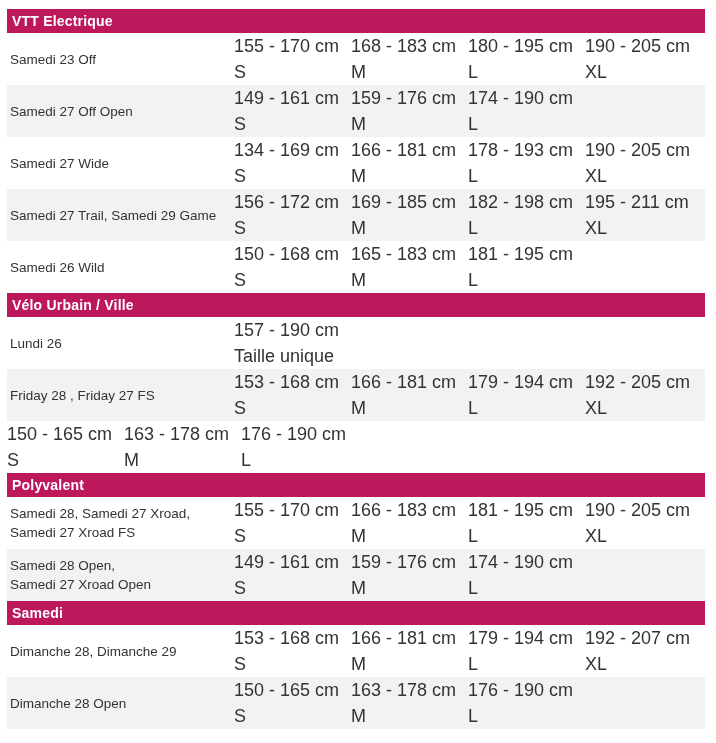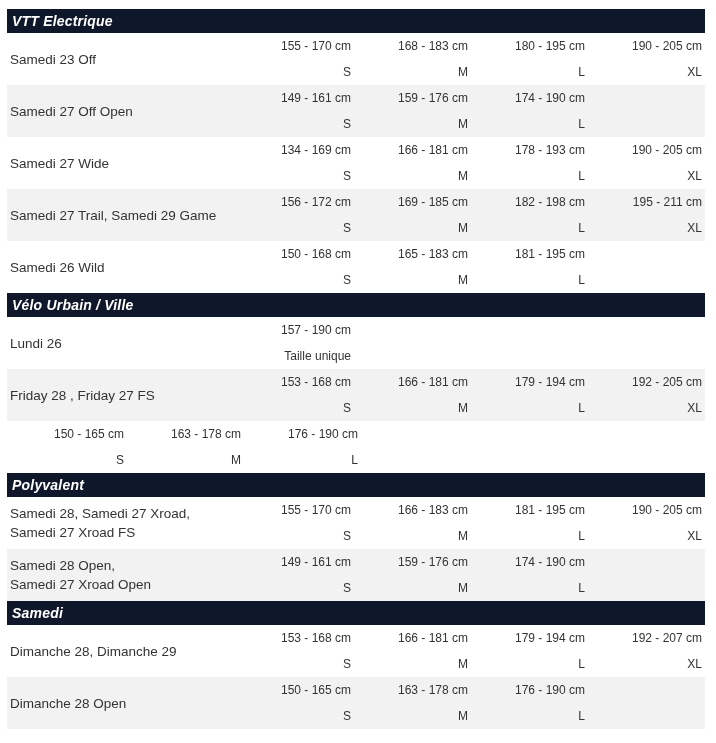--- a/index.html
+++ b/index.html
@@ -8,28 +8,27 @@
     background: #ffffff;
     width: 716px;
     height: 743px;
     font-family: "Liberation Sans", sans-serif;
     -webkit-font-smoothing: antialiased;
   }
   .size-chart {
     margin: 9px 11px 0 7px; 
   }
   .section-bar {
-    background: #0f172a;
+    background: #be185d;
     color: #ffffff;
     font-weight: bold;
     font-size: 14px;
     line-height: 16px;
     padding: 4px 0 4px 5px;
     letter-spacing: 0.2px;
-    font-style: italic;
   }
   .row {
     display: flex;
     min-height: 52px;
     align-items: stretch;
     background: #ffffff;
   }
   .row.alt {
     background: #f2f2f2;
   }
@@ -43,22 +42,22 @@
     font-size: 13.5px;
     line-height: 19px;
     color: #333333;
   }
   .size-col {
     width: 117px;
     box-sizing: border-box;
     display: flex;
     flex-direction: column;
     justify-content: center;
-    text-align: right;
-    font-size: 12px;
+    text-align: left;
+    font-size: 18px;
     color: #333333;
   }
   .cell-line {
     height: 26px;
     line-height: 26px;
     white-space: nowrap;
   }
 </style>
 </head>
 <body>

